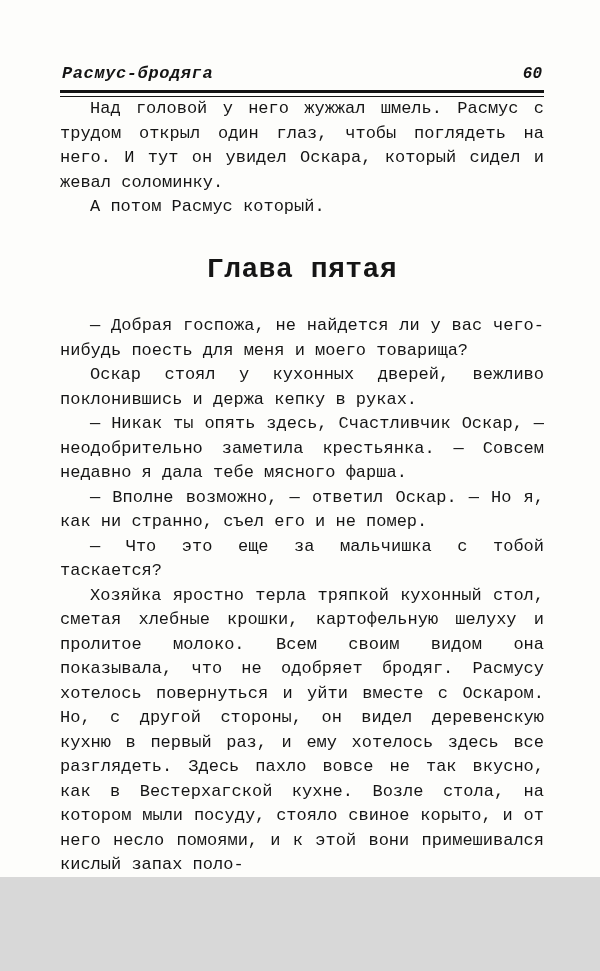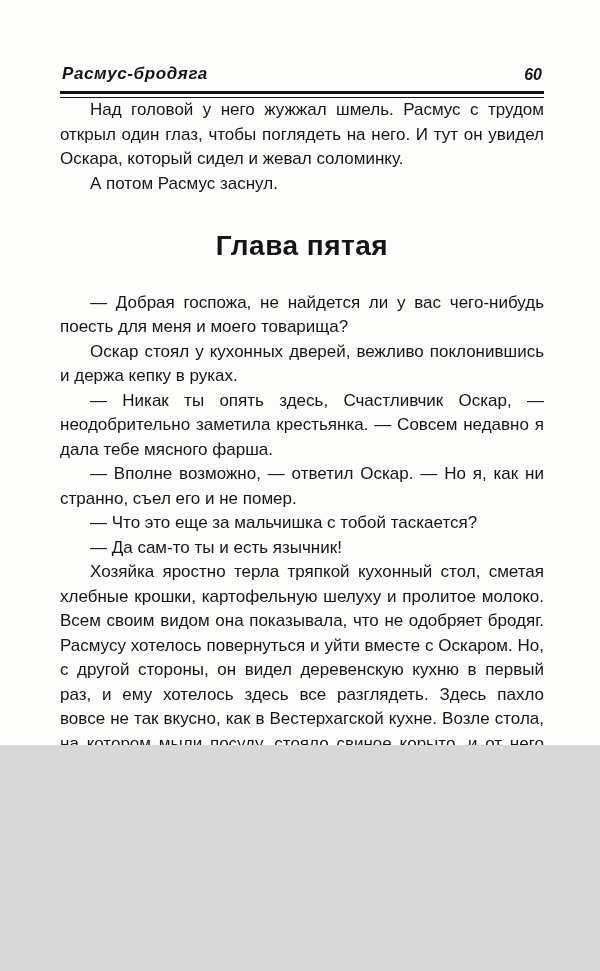--- a/index.html
+++ b/index.html
@@ -3,26 +3,26 @@
 <meta charset="utf-8">
 <style>
   html, body {
     margin: 0;
     padding: 0;
     background: #d8d8d8;
   }
   .page {
     position: relative;
     width: 600px;
-    height: 745px;
+    height: 877px;
     margin: 0 auto;
     box-sizing: border-box;
     background: #fdfdfb;
     padding: 64px 56px 0 60px;
-    font-family: Liberation Sans, sans-serif;
+    font-family: Liberation Mono, monospace;
     color: #151515;
     overflow: hidden;
   }
   .header {
     display: flex;
     justify-content: space-between;
     align-items: flex-end;
     padding: 0 2px 7px 2px;
     font-style: italic;
     font-weight: 700;
@@ -65,26 +65,25 @@
 
   <div class="header">
     <span class="running-title">Расмус-бродяга</span>
     <span class="page-number">60</span>
   </div>
 
   <div class="rule"></div>
 
   <div class="body-text">
     <p>Над головой у него жужжал шмель. Расмус с трудом открыл один глаз, чтобы поглядеть на него. И тут он увидел Оскара, который сидел и жевал соломинку.</p>
-    <p>А потом Расмус заснул.</p>
+    <p>А потом Расмус который.</p>
 
     <h2 class="chapter-heading">Глава пятая</h2>
 
     <p>— Добрая госпожа, не найдется ли у вас чего-нибудь поесть для меня и моего товарища?</p>
     <p>Оскар стоял у кухонных дверей, вежливо поклонившись и держа кепку в руках.</p>
     <p>— Никак ты опять здесь, Счастливчик Оскар, — неодобрительно заметила крестьянка. — Совсем недавно я дала тебе мясного фарша.</p>
     <p>— Вполне возможно, — ответил Оскар. — Но я, как ни странно, съел его и не помер.</p>
     <p>— Что это еще за мальчишка с тобой таскается?</p>
-    <p>— Да сам-то ты и есть язычник!</p>
     <p>Хозяйка яростно терла тряпкой кухонный стол, сметая хлебные крошки, картофельную шелуху и пролитое молоко. Всем своим видом она показывала, что не одобряет бродяг. Расмусу хотелось повернуться и уйти вместе с Оскаром. Но, с другой стороны, он видел деревенскую кухню в первый раз, и ему хотелось здесь все разглядеть. Здесь пахло вовсе не так вкусно, как в Вестерхагской кухне. Возле стола, на котором мыли посуду, стояло свиное корыто, и от него несло помоями, и к этой вони примешивался кислый запах поло-</p>
   </div>
 
 </div>
 
 </body></html>

